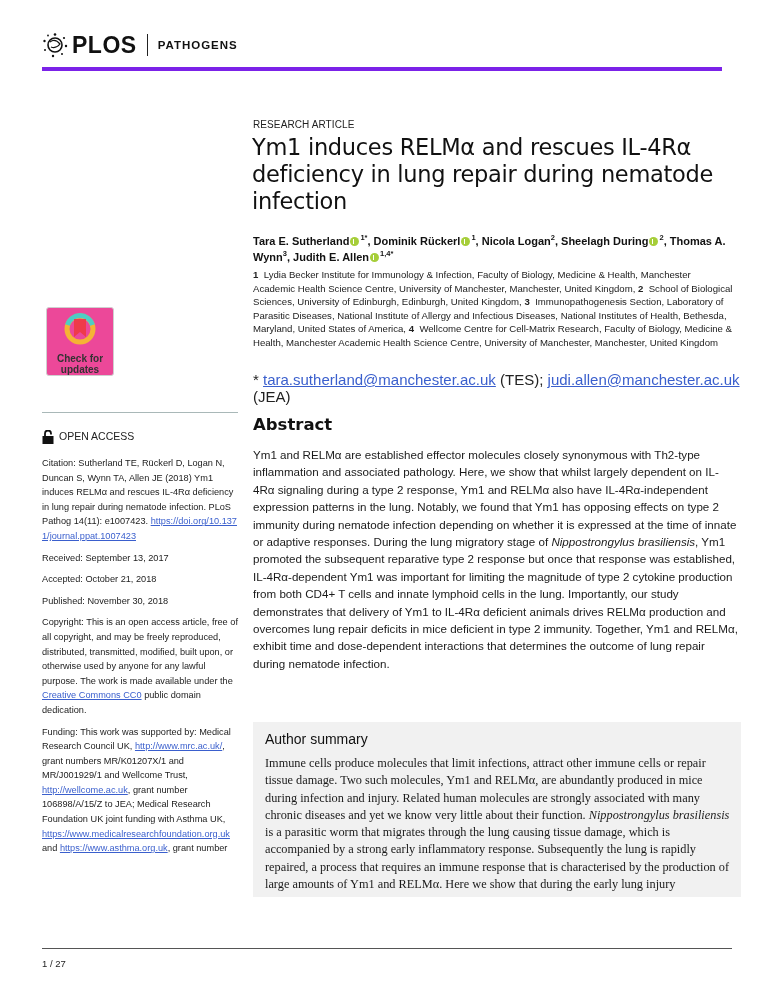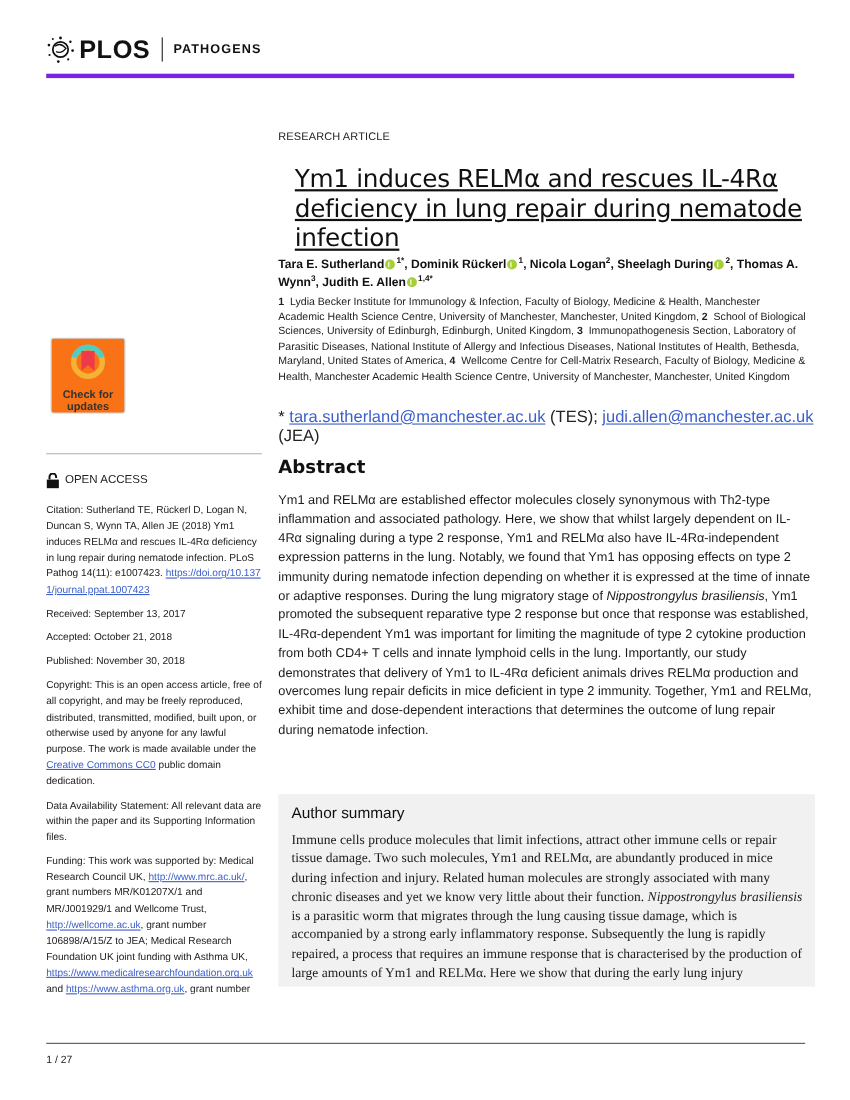--- a/index.html
+++ b/index.html
@@ -7,21 +7,21 @@
   a, .link { color: #3a5fcd; text-decoration: underline; }
   .header { position: absolute; left: 42px; top: 30px; width: 696px; }
   .logo-row { display: flex; align-items: center; height: 30px; }
   .logo-icon { width: 26px; height: 26px; margin-right: 4px; }
   .logo-plos { font-weight: bold; font-size: 23px; letter-spacing: 0.5px; color: #111; }
   .logo-sep { width: 1px; height: 22px; background: #222; margin: 0 10px; }
   .logo-journal { font-size: 11.5px; font-weight: bold; letter-spacing: 1px; color: #111; }
   .header-rule { position: absolute; left: 42px; top: 67px; width: 680px; height: 4px; background: #7b22e8; }
 
   .left-col { position: absolute; left: 42px; width: 196px; font-family: "Liberation Sans", sans-serif; font-size: 9.2px; line-height: 14.6px; color: #222; }
-  .check-updates { position: absolute; left: 46px; top: 307px; width: 66px; height: 67px; border: 1px solid #cfcfcf; border-radius: 3px; background: #f97316; text-align: center; }
+  .check-updates { position: absolute; left: 46px; top: 307px; width: 66px; height: 67px; border: 1px solid #cfcfcf; border-radius: 3px; background: #ec4899; text-align: center; }
   .check-updates .cu-text { font-size: 10px; font-weight: bold; line-height: 10.5px; color: #333; margin-top: 2px; }
   .side-rule { position: absolute; left: 42px; top: 412px; width: 196px; height: 1px; background: #a9b8b8; }
   .oa { position: absolute; left: 42px; top: 430px; display: flex; align-items: flex-start; font-size: 10.5px; color: #222; }
   .oa .lock { width: 12px; height: 14px; margin-right: 5px; }
   .meta-block { margin: 0 0 7px 0; }
   .meta-block b { font-weight: normal; }
   .article-type { position: absolute; left: 253px; top: 119px; font-size: 10px; color: #222; letter-spacing: 0.1px; }
   .title { position: absolute; left: 252px; top: 134px; width: 490px; font-family: "DejaVu Sans", sans-serif; font-size: 22.5px; line-height: 27px; color: #111; font-weight: normal; letter-spacing: -0.3px; }
   .authors { position: absolute; left: 253px; top: 234px; width: 490px; font-size: 11px; line-height: 15.5px; font-weight: bold; color: #111; }
   .orcid { display: inline-block; width: 9px; height: 9px; border-radius: 50%; background: #a6ce39; vertical-align: -1px; margin: 0 1px; position: relative; }
@@ -59,21 +59,21 @@
         <circle cx="6" cy="3.5" r="0.9" fill="#111"></circle>
     </svg>
     <span class="logo-plos">PLOS</span>
     <span class="logo-sep"></span>
     <span class="logo-journal">PATHOGENS</span>
   </div>
 </div>
 <div class="header-rule"></div>
 
 <div class="article-type">RESEARCH ARTICLE</div>
-<h1 class="title" style="margin:16px;text-decoration:underline;">Ym1 induces RELMα and rescues IL-4Rα deficiency in lung repair during nematode infection</h1>
+<h1 class="title" style="margin:0;">Ym1 induces RELMα and rescues IL-4Rα deficiency in lung repair during nematode infection</h1>
 
 <div class="authors">
   <span>Tara E. Sutherland</span><span class="orcid"></span><sup>1*</sup>,
   <span>Dominik Rückerl</span><span class="orcid"></span><sup>1</sup>,
   <span>Nicola Logan</span><sup>2</sup>,
   <span>Sheelagh During</span><span class="orcid"></span><sup>2</sup>,
   <span>Thomas A. Wynn</span><sup>3</sup>,
   <span>Judith E. Allen</span><span class="orcid"></span><sup>1,4*</sup>
 </div>
 
@@ -129,24 +129,20 @@
     <b>Published:</b>
     <span>November 30, 2018</span>
   </div>
   <div class="meta-block">
     <b>Copyright:</b>
     <span>This is an open access article, free of all copyright, and may be freely reproduced, distributed, transmitted, modified, built upon, or otherwise used by anyone for any lawful purpose. The work is made available under the</span>
     <a class="link">Creative Commons CC0</a>
     <span>public domain dedication.</span>
   </div>
   <div class="meta-block">
-    <b>Data Availability Statement:</b>
-    <span>All relevant data are within the paper and its Supporting Information files.</span>
-  </div>
-  <div class="meta-block">
     <b>Funding:</b>
     <span>This work was supported by: Medical Research Council UK,</span>
     <a class="link">http://www.mrc.ac.uk/</a><span>, grant numbers MR/K01207X/1 and MR/J001929/1 and Wellcome Trust,</span>
     <a class="link">http://wellcome.ac.uk</a><span>, grant number 106898/A/15/Z to JEA; Medical Research Foundation UK joint funding with Asthma UK,</span>
     <a class="link">https://www.medicalresearchfoundation.org.uk</a>
     <span>and</span>
     <a class="link">https://www.asthma.org.uk</a><span>, grant number</span>
   </div>
 </div>
 

